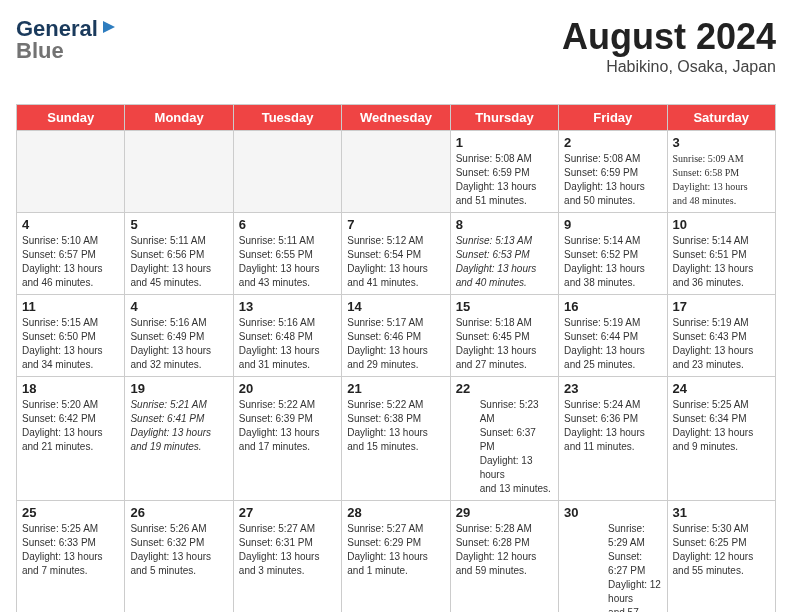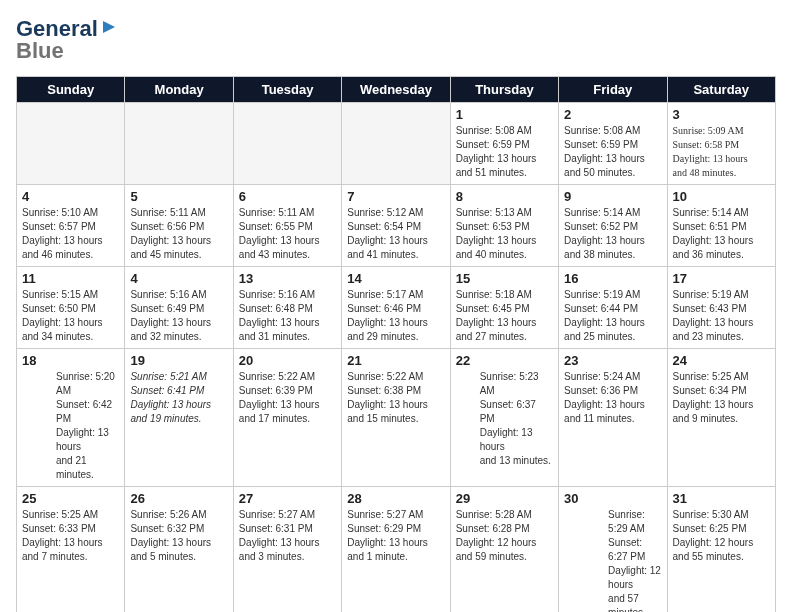--- a/index.html
+++ b/index.html
@@ -7,21 +7,21 @@
       font-family: Arial, sans-serif;
       background: #fff;
       width: 792px;
       min-height: 612px;
       padding: 16px;
     }
     .header {
       display: flex;
       justify-content: space-between;
       align-items: flex-start;
-      margin-bottom: 12px;
+      margin-bottom: 28px;
     }
     .logo {
       display: flex;
       flex-direction: column;
       align-items: flex-start;
     }
     .title-block {
       text-align: right;
     }
     .month-year {
@@ -31,21 +31,21 @@
     }
     .location {
       font-size: 16px;
       color: #444;
     }
     .calendar {
       width: 100%;
       border-collapse: collapse;
     }
     .calendar th {
-      background: #0f172a;
+      background: #ef4444;
       color: #fff;
       font-size: 13px;
       font-weight: bold;
       padding: 5px 4px;
       text-align: center;
       border: 1px solid #ccc;
     }
     .calendar td {
       border: 1px solid #ccc;
       vertical-align: top;
@@ -81,20 +81,22 @@
       <span style="font-size:22px;font-weight:bold;color:#1a3a5c;">General</span>
       <span style="display:inline-block;margin-left:3px;vertical-align:middle;">
         <svg width="16" height="16" viewBox="0 0 16 16">
             <polygon points="2,2 14,8 2,14" fill="#2e7dbf"></polygon>
           </svg>
       </span>
     </div>
     <span style="font-size:22px;font-weight:bold;color:#737373;margin-top:-4px;">Blue</span>
   </div>
   <div class="title-block">
+    <div class="month-year">August 2024</div>
+    <div class="location">Habikino, Osaka, Japan</div>
   </div>
 </div>
 
 <table class="calendar">
   <thead>
     <tr>
     <th>Sunday</th>
         <th>Monday</th>
         <th>Tuesday</th>
         <th>Wednesday</th>
@@ -155,21 +157,21 @@
         </td>
         <td>
           <span class="day-num">7</span>
           <div class="day-info" style="white-space: pre-line;">Sunrise: 5:12 AM
 Sunset: 6:54 PM
 Daylight: 13 hours
 and 41 minutes.</div>
         </td>
         <td>
           <span class="day-num">8</span>
-          <div class="day-info" style="white-space: pre-line;">Sunrise: 5:13 AM
+          <div class="day-info" style="white-space: pre-line; font-style: italic;">Sunrise: 5:13 AM
 Sunset: 6:53 PM
 Daylight: 13 hours
 and 40 minutes.</div>
         </td>
         <td>
           <span class="day-num">9</span>
           <div class="day-info" style="white-space: pre-line;">Sunrise: 5:14 AM
 Sunset: 6:52 PM
 Daylight: 13 hours
 and 38 minutes.</div>
@@ -229,21 +231,21 @@
           <span class="day-num">17</span>
           <div class="day-info" style="white-space: pre-line;">Sunrise: 5:19 AM
 Sunset: 6:43 PM
 Daylight: 13 hours
 and 23 minutes.</div>
         </td>
       </tr>
       <tr>
         <td>
           <span class="day-num">18</span>
-          <div class="day-info" style="white-space: pre-line; margin-left: 34px;">Sunrise: 5:20 AM
+          <div class="day-info" style="white-space: pre-line;">Sunrise: 5:20 AM
 Sunset: 6:42 PM
 Daylight: 13 hours
 and 21 minutes.</div>
         </td>
         <td>
           <span class="day-num">19</span>
           <div class="day-info" style="white-space: pre-line; font-style: italic;">Sunrise: 5:21 AM
 Sunset: 6:41 PM
 Daylight: 13 hours
 and 19 minutes.</div>

